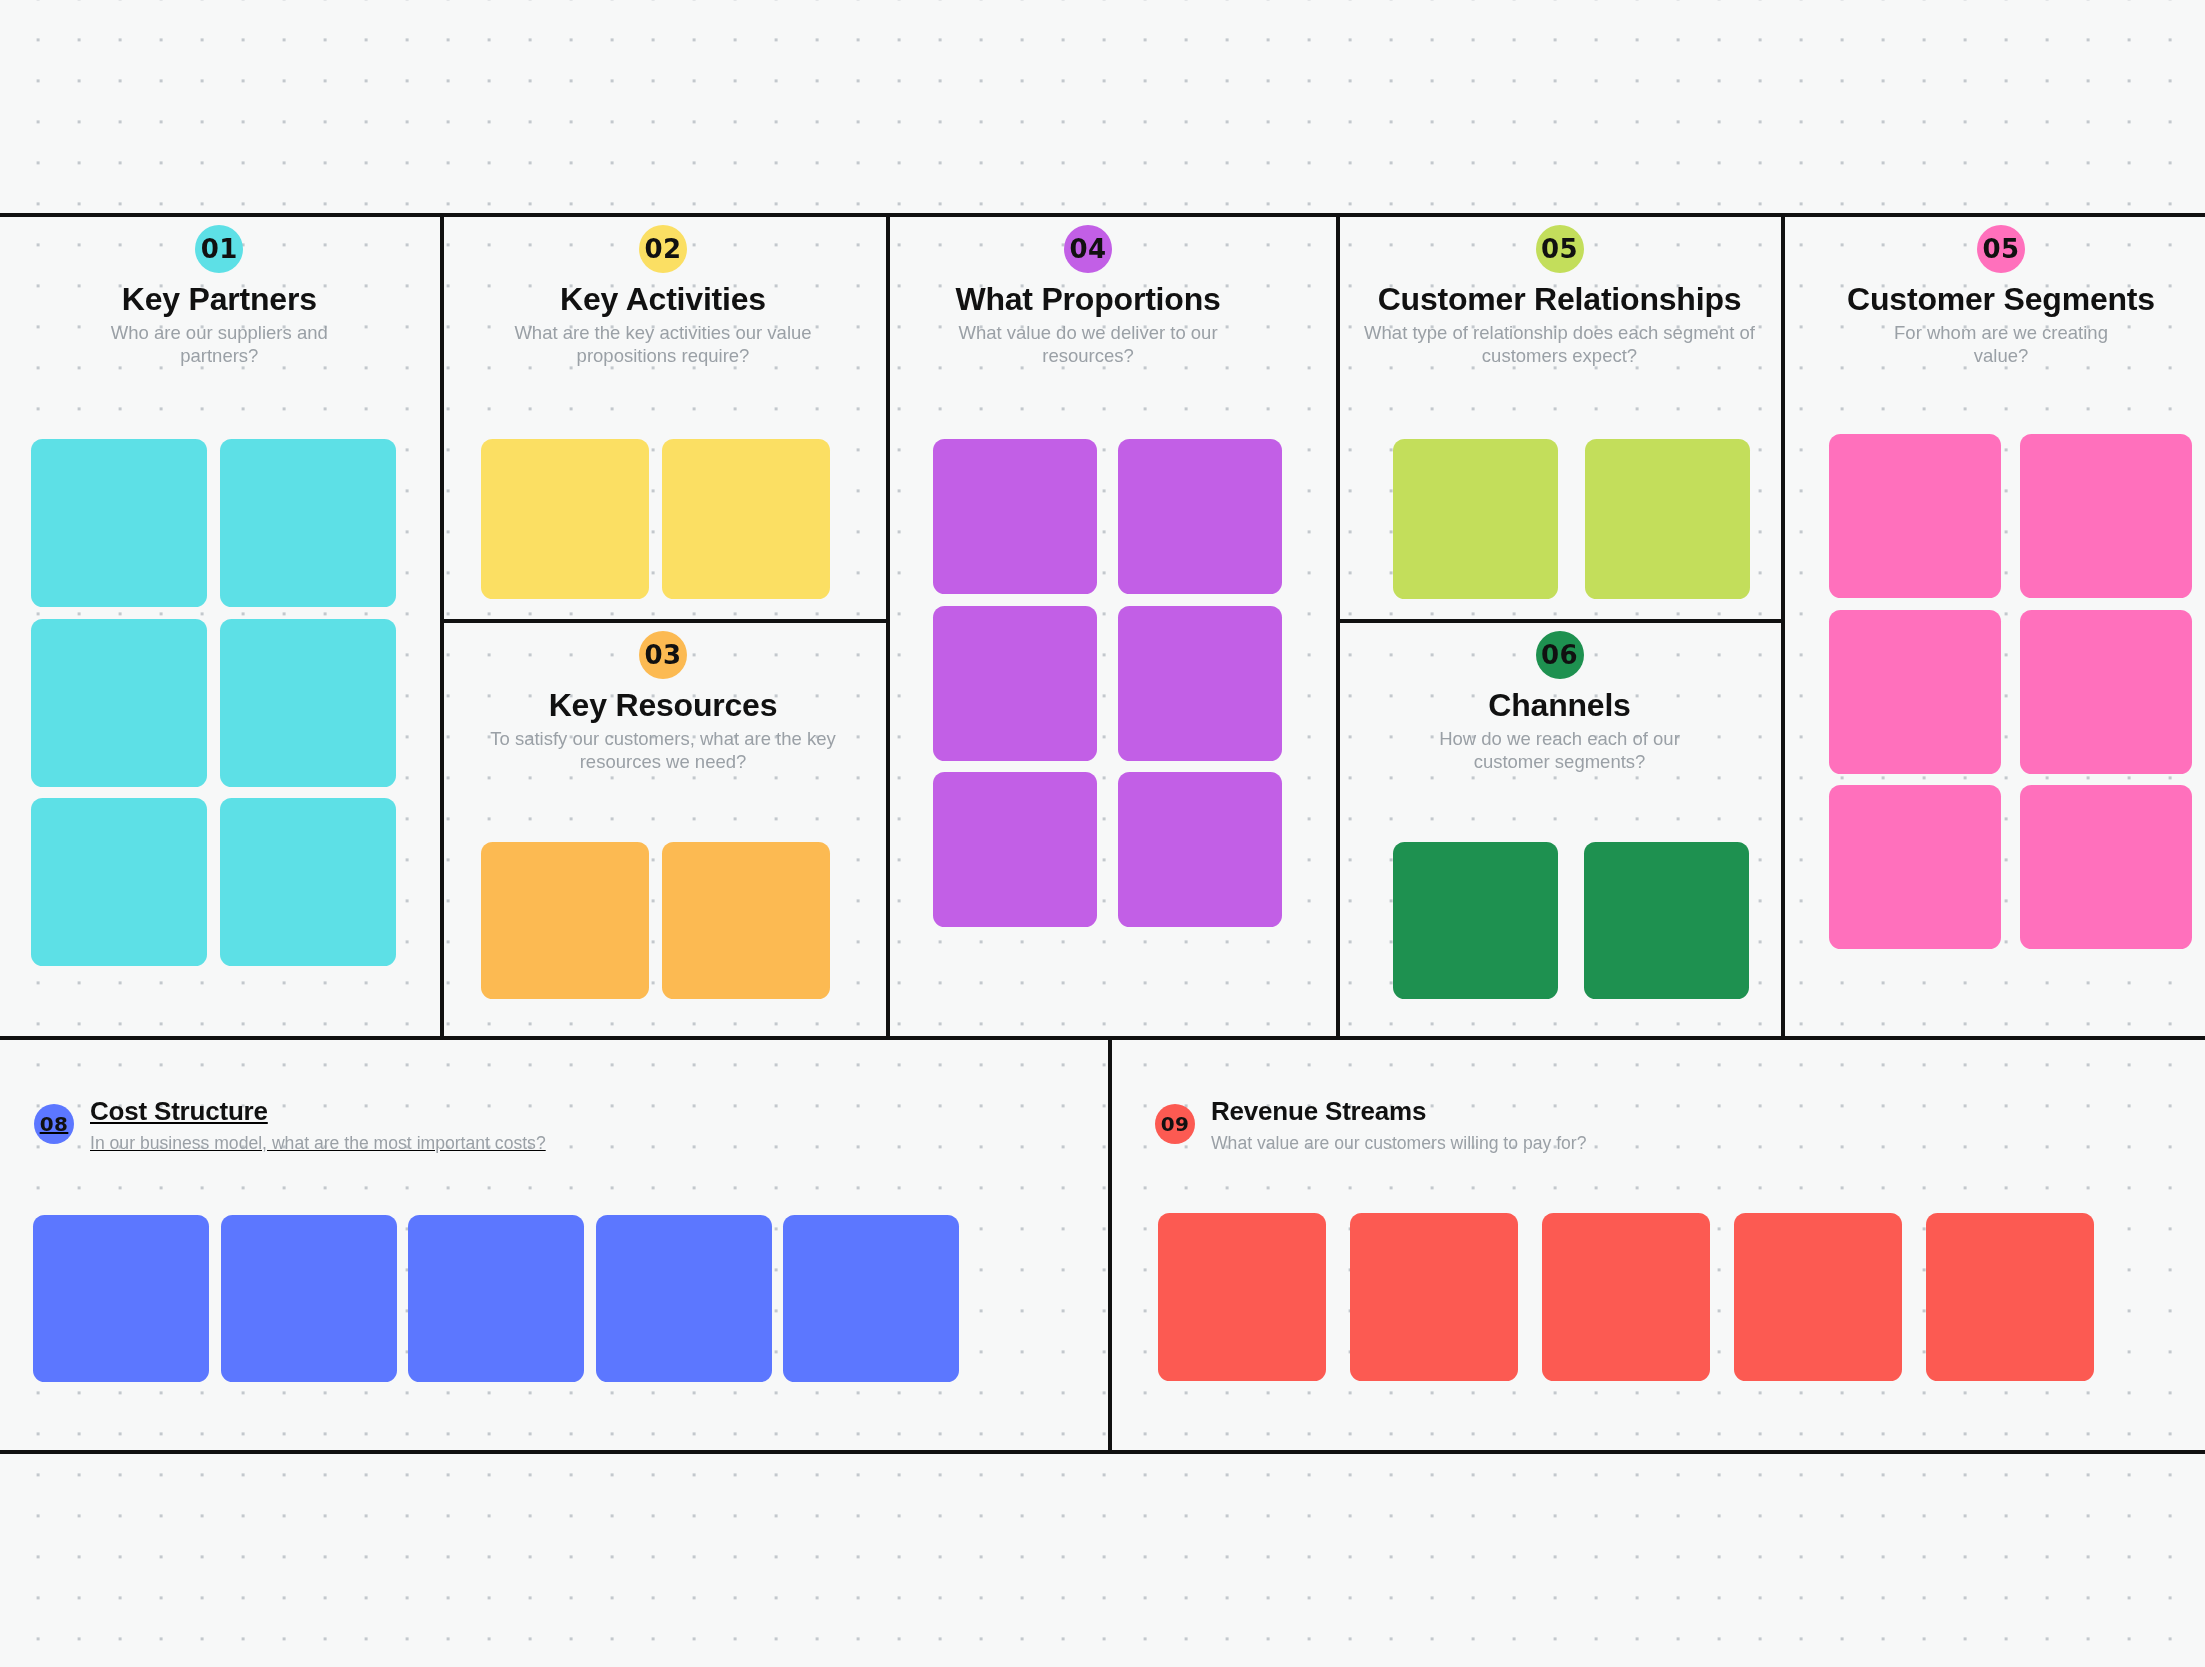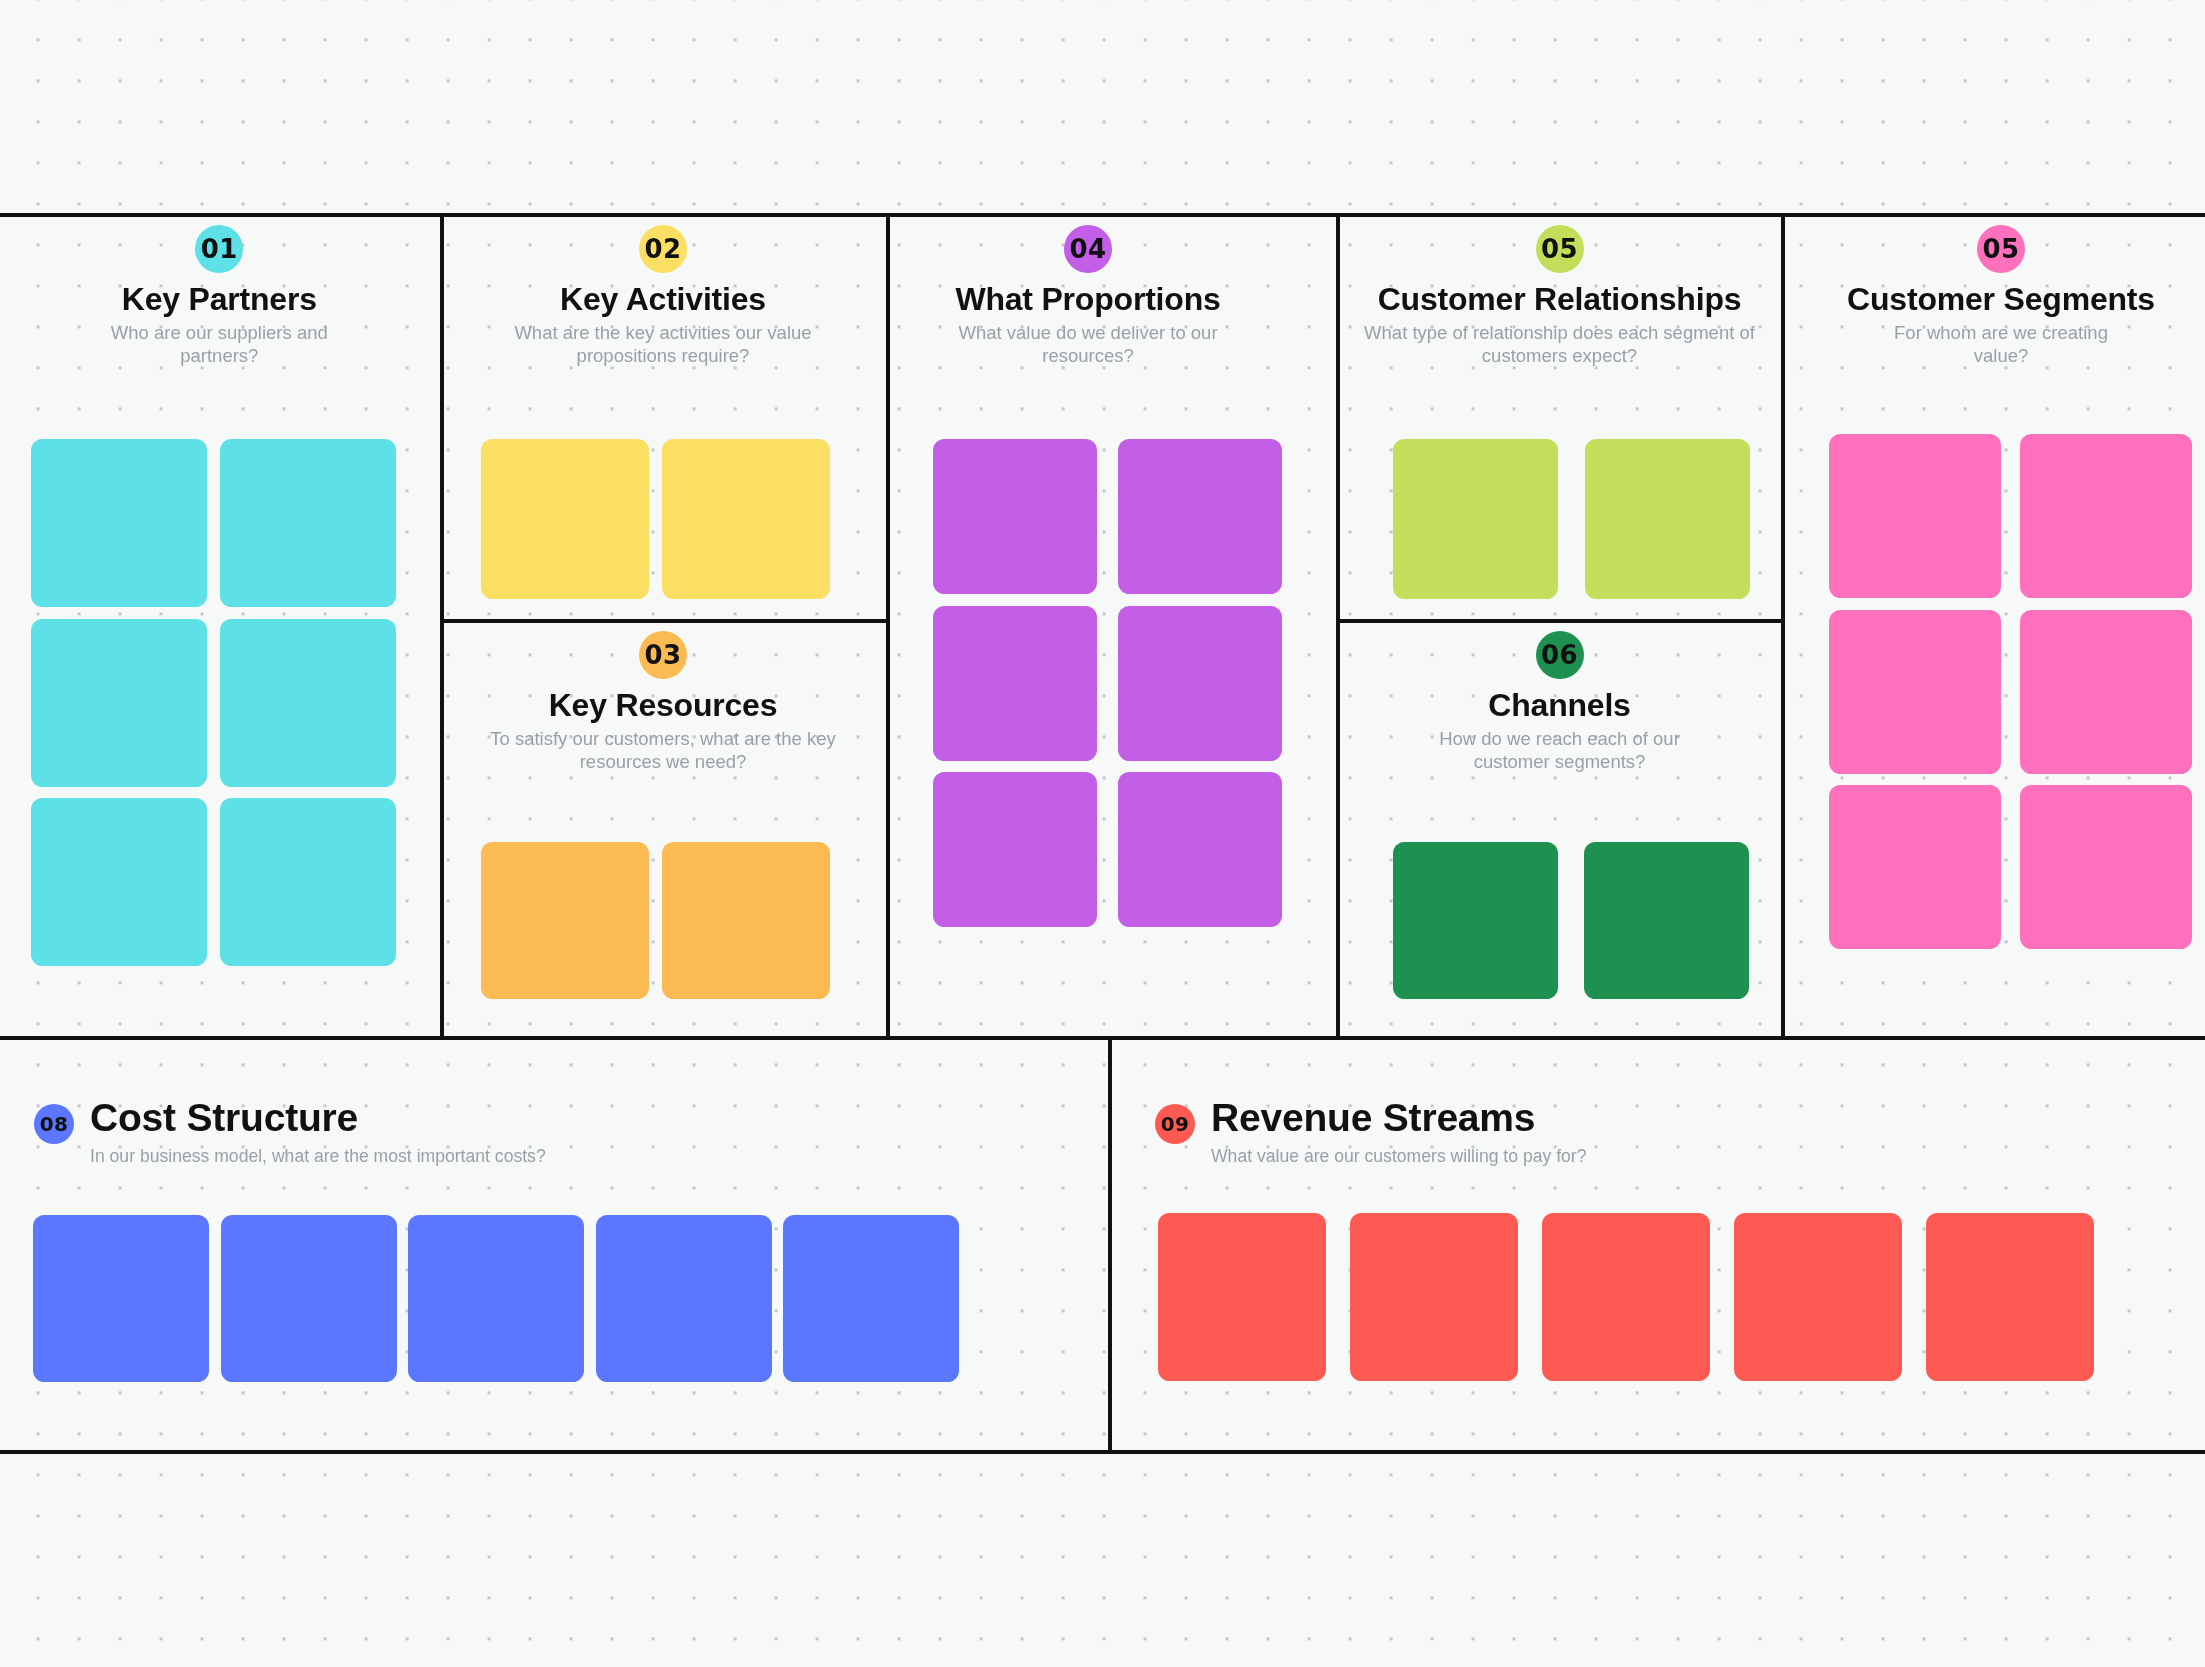--- a/index.html
+++ b/index.html
@@ -69,21 +69,21 @@
   }
   .blk-head-row .badge {
     width: 40px;
     height: 40px;
     font-size: 20px;
     flex: 0 0 auto;
     margin-top: 6.2px;
   }
   .blk-head-row .texts { margin-left: 16px; }
   .blk-head-row .blk-title {
-    font-size: 39px;
+    font-size: 26px;
     margin: 0;
     text-align: left;
   }
   .blk-head-row .blk-sub {
     font-size: 17.6px;
     margin-top: 8px;
     text-align: left;
   }
 
   
@@ -200,21 +200,21 @@
   </div>
   <div class="notes" style="left:1829px; top:434px; width:375px; gap:11.5px 18.5px;">
     <div class="note" style="width:172px;height:164px;background:#FF70BC;"></div>
     <div class="note" style="width:172px;height:164px;background:#FF70BC;"></div>
     <div class="note" style="width:172px;height:164px;background:#FF70BC;"></div>
     <div class="note" style="width:172px;height:164px;background:#FF70BC;"></div>
     <div class="note" style="width:172px;height:164px;background:#FF70BC;"></div>
     <div class="note" style="width:172px;height:164px;background:#FF70BC;"></div>
   </div>
 
-  <div class="block" style="left:34px; top:1098px; width:1014px;">
+  <div class="block" style="left:34px; top:1098px; width:1014px;text-decoration:underline;">
     <div class="blk-head-row">
       <div class="badge" style="background:#5C77FF;">08</div>
       <div class="texts">
         <div class="blk-title">Cost Structure</div>
         <div class="blk-sub">In our business model, what are the most important costs?</div>
       </div>
     </div>
   </div>
   <div class="notes" style="left:33px; top:1215px; width:948px; gap:0 11.5px;">
     <div class="note" style="width:176px;height:167px;background:#5C77FF;"></div>

